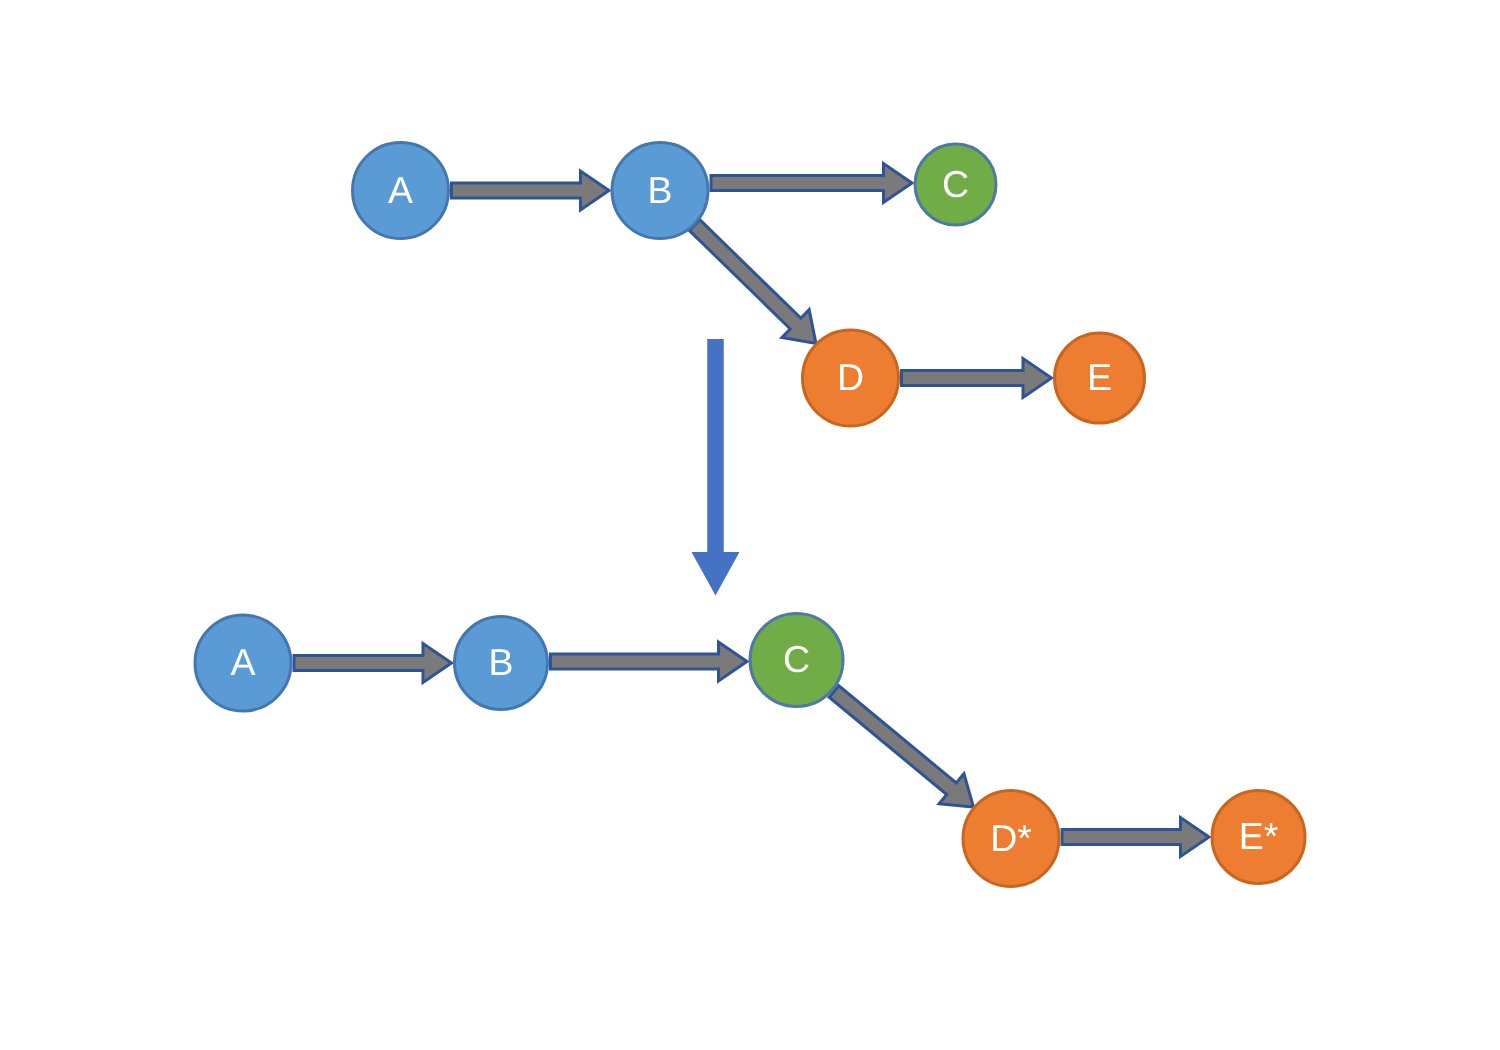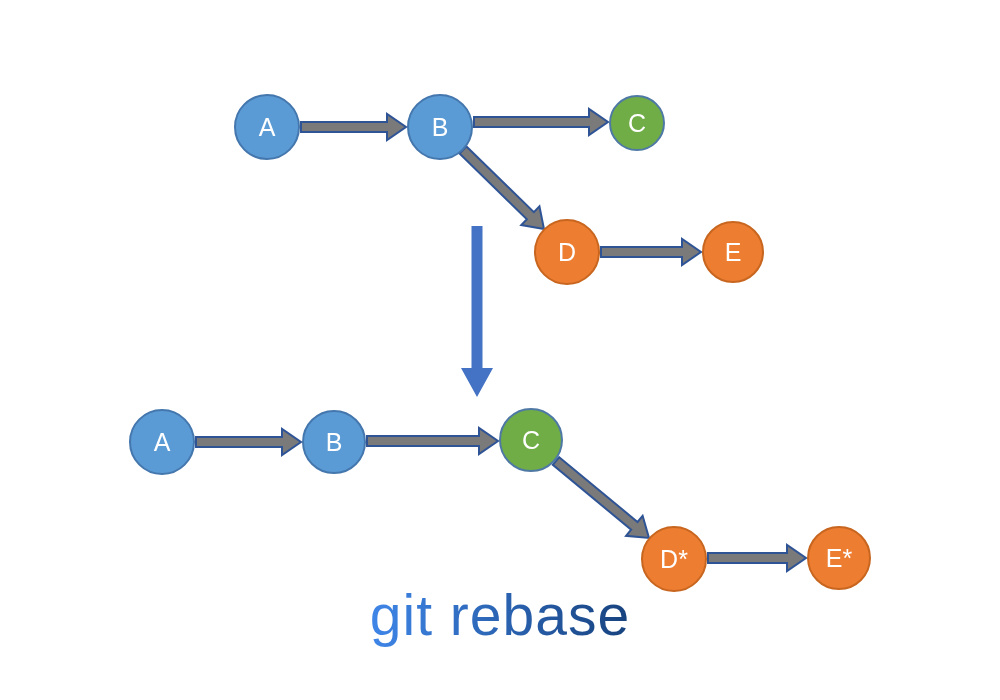--- a/index.html
+++ b/index.html
@@ -79,15 +79,14 @@
         <span>C</span>
       </div>
     <div class="node n-a-d" style="background: rgb(237, 125, 49); border-color: rgb(200, 102, 31);">
         <span>D*</span>
       </div>
     <div class="node n-a-e" style="background: rgb(237, 125, 49); border-color: rgb(200, 102, 31);">
         <span>E*</span>
       </div>
   </div>
 
-  <div class="caption">git rebase</div>
 
 </div>
 
 </body></html>

